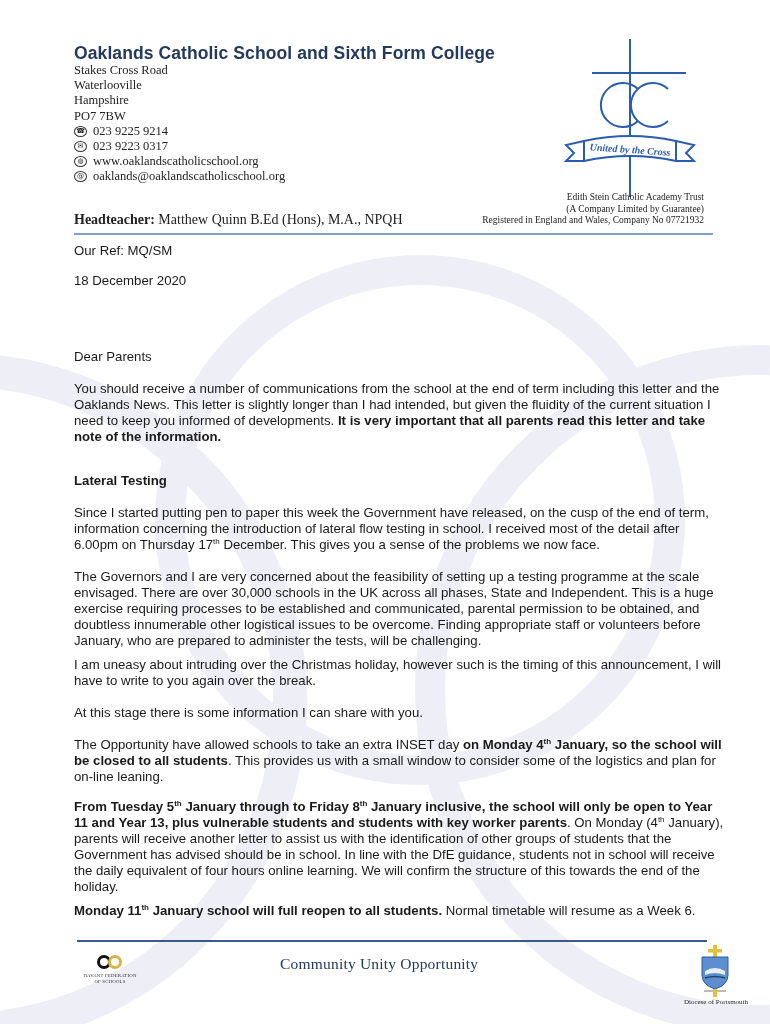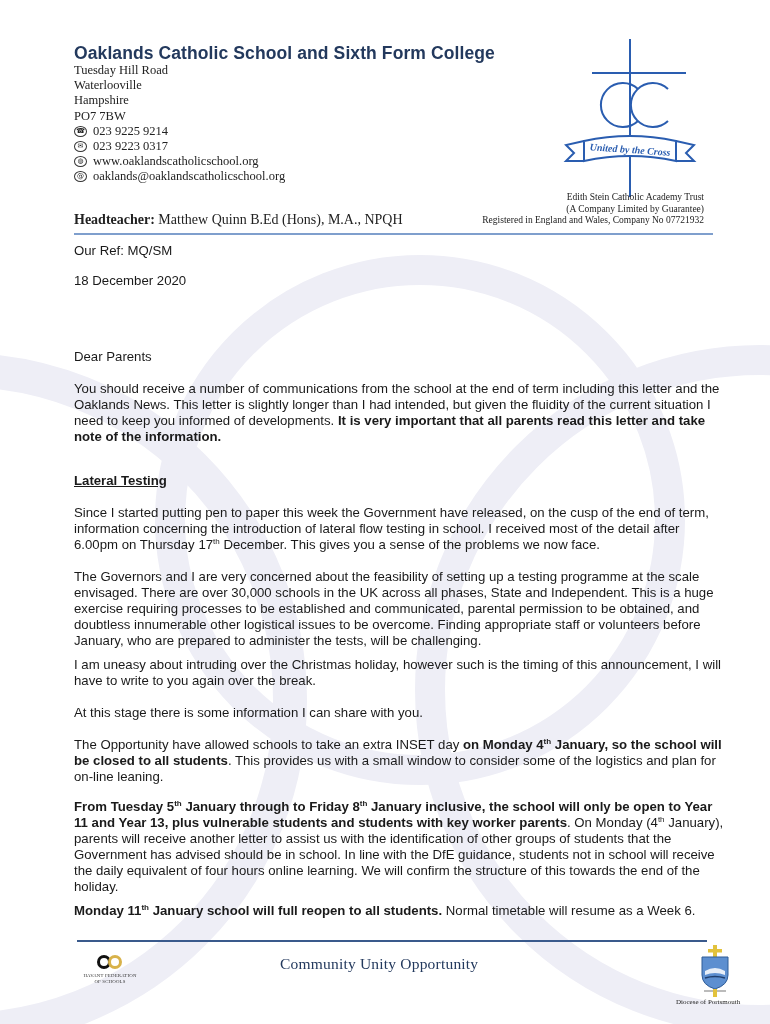--- a/index.html
+++ b/index.html
@@ -31,45 +31,45 @@
     .trust { position: absolute; right: 66px; top: 192px; font-family: "Liberation Serif", serif; font-size: 9.5px; color: #222; text-align: right; line-height: 11.5px; white-space: nowrap; }
 
     .divider-top { position: absolute; left: 74px; top: 233px; width: 639px; height: 1.5px; background: #7f9fcd; }
 
     .body { position: absolute; left: 74px; top: 243px; width: 650px; font-size: 13.2px; line-height: 16px; color: #1a1a1a; }
     .body p { margin: 0; }
     .ref { position: absolute; top: 0; text-align: right; }
     .date { position: absolute; top: 30px; }
     .salutation { position: absolute; top: 106px; }
     .para { position: absolute; width: 650px; }
-    .heading { font-weight: bold; text-decoration: underline; }
+    .heading { font-weight: bold; }
     sup { font-size: 8px; line-height: 0; vertical-align: 5px; }
 
     .divider-bottom { position: absolute; left: 77px; top: 940px; width: 630px; height: 1.5px; background: #3a5a8c; }
     .motto { position: absolute; left: 280px; top: 955px; font-family: "Liberation Serif", serif; font-weight: normal; font-size: 15.5px; color: #23395d; white-space: nowrap; letter-spacing: 0.2px; }
     .fed-logo { position: absolute; left: 70px; top: 955px; width: 80px; text-align: center; }
     .fed-logo .txt { font-family: "Liberation Serif", serif; font-size: 4.8px; color: #333; line-height: 6px; letter-spacing: 0.2px; }
-    .diocese { position: absolute; left: 690px; top: 945px; width: 50px; }
+    .diocese { position: absolute; left: 690px; top: 945px; width: 50px; text-align: center; }
     .diocese .txt { position: absolute; left: -14px; top: 53px; width: 80px; font-family: "Liberation Serif", serif; font-size: 7px; color: #222; white-space: nowrap; }
   </style>
 </head>
 <body>
 
 <svg class="watermark" viewBox="0 0 770 1024">
   <circle cx="420" cy="520" r="250" fill="none" stroke="#eeeef6" stroke-width="30"></circle>
   <circle cx="-40" cy="700" r="330" fill="none" stroke="#eeeef6" stroke-width="34"></circle>
   <circle cx="760" cy="690" r="330" fill="none" stroke="#eeeef6" stroke-width="30"></circle>
 </svg>
 
 <div class="page">
 
   <div class="school-name">Oaklands Catholic School and Sixth Form College</div>
 
   <div class="address">
-    <div class="line">Tuesday Hill Road</div>
+    <div class="line">Stakes Cross Road</div>
     <div class="line">Waterlooville</div>
     <div class="line">Hampshire</div>
     <div class="line">PO7 7BW</div>
     <div class="line contact">
       <span class="ic">☎</span>
       <span>023 9225 9214</span>
     </div>
     <div class="line contact">
       <span class="ic">✉</span>
       <span>023 9223 0317</span>

